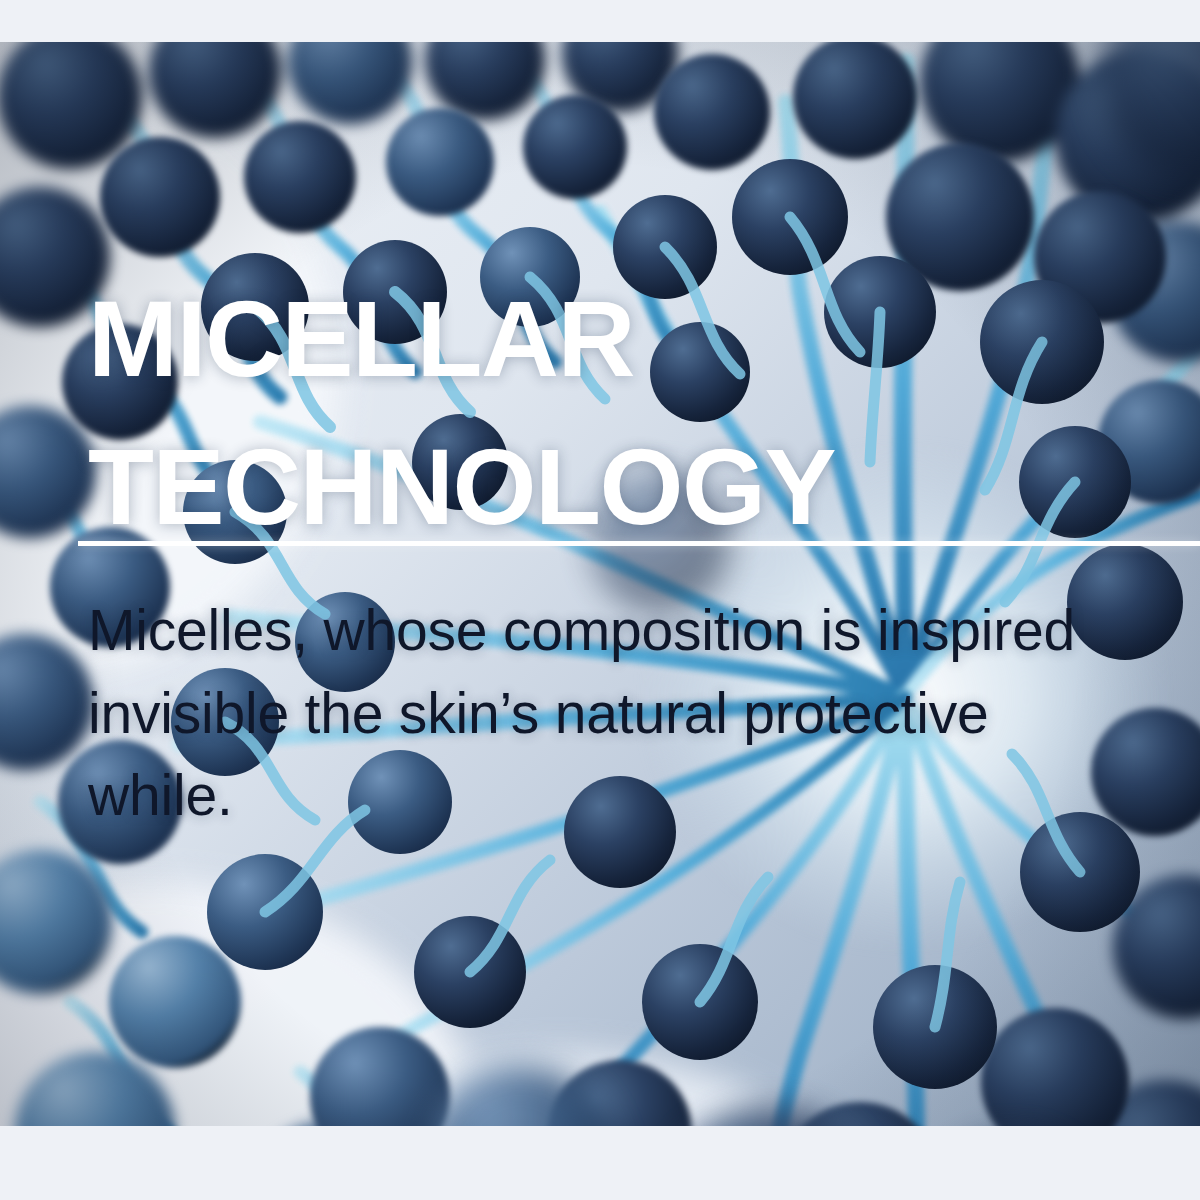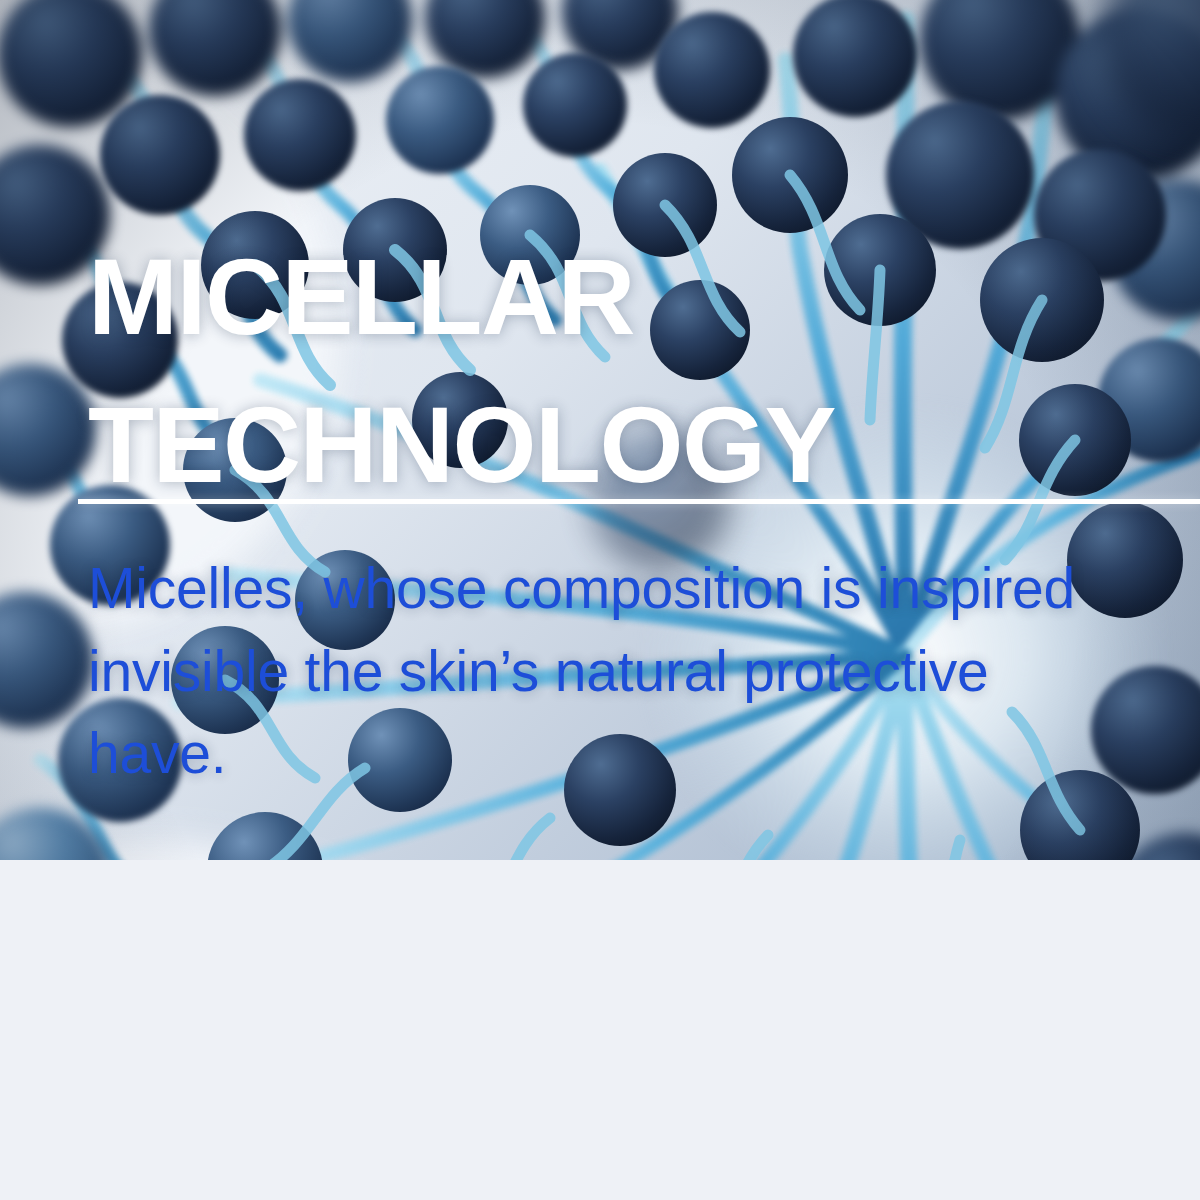--- a/index.html
+++ b/index.html
@@ -1,22 +1,23 @@
 <!DOCTYPE html>
 <html><head>
 <meta charset="utf-8">
 <style>
   * { margin:0; padding:0; box-sizing:border-box; }
   html,body { width:1200px; height:1200px; overflow:hidden; background:#eef1f6; }
 
   #stage {
     position:relative;
-    width:1200px; height:860px;
+    width:1200px; height:1084px;
     overflow:hidden;
     font-family:"Liberation Sans", sans-serif;
+    margin-top:42px;
   }
 
   
   #bg-art { position:absolute; inset:0; }
   #bg-art svg { display:block; width:1200px; height:1200px; }
 
   
   .dof-soft  { filter:blur(7px); }
   .dof-mid   { filter:blur(3px); }
   .dof-sharp { filter:blur(0.6px); }
@@ -48,21 +49,21 @@
     left:78px; top:499px;
     width:1122px; height:5px;
     background:#ffffff;
     box-shadow:0 0 10px rgba(255,255,255,.35);
   }
 
   #body-copy {
     position:absolute;
     left:88px; top:547px;
     width:1070px;
-    color:#1d4ed8;
+    color:#0f172a;
     font-size:57px;
     line-height:82.5px;
     font-weight:400;
     letter-spacing:-0.2px;
     text-shadow:0 1px 12px rgba(20,40,70,.32);
     font-family:"Liberation Sans", sans-serif;
   }
   #body-copy .ln { display:block; white-space:nowrap; }
 </style>
 </head>
@@ -269,17 +270,17 @@
 
     <div class="headline" id="headline-l1">MICELLAR</div>
 
     <div class="headline" id="headline-l2">TECHNOLOGY</div>
 
     <div id="divider"></div>
 
     <div id="body-copy">
       <span class="ln">Micelles, whose composition is inspired</span>
       <span class="ln">invisible the skin’s natural protective</span>
-      <span class="ln">have.</span>
+      <span class="ln">while.</span>
     </div>
 
   </div>
 </div>
 
 </body></html>

